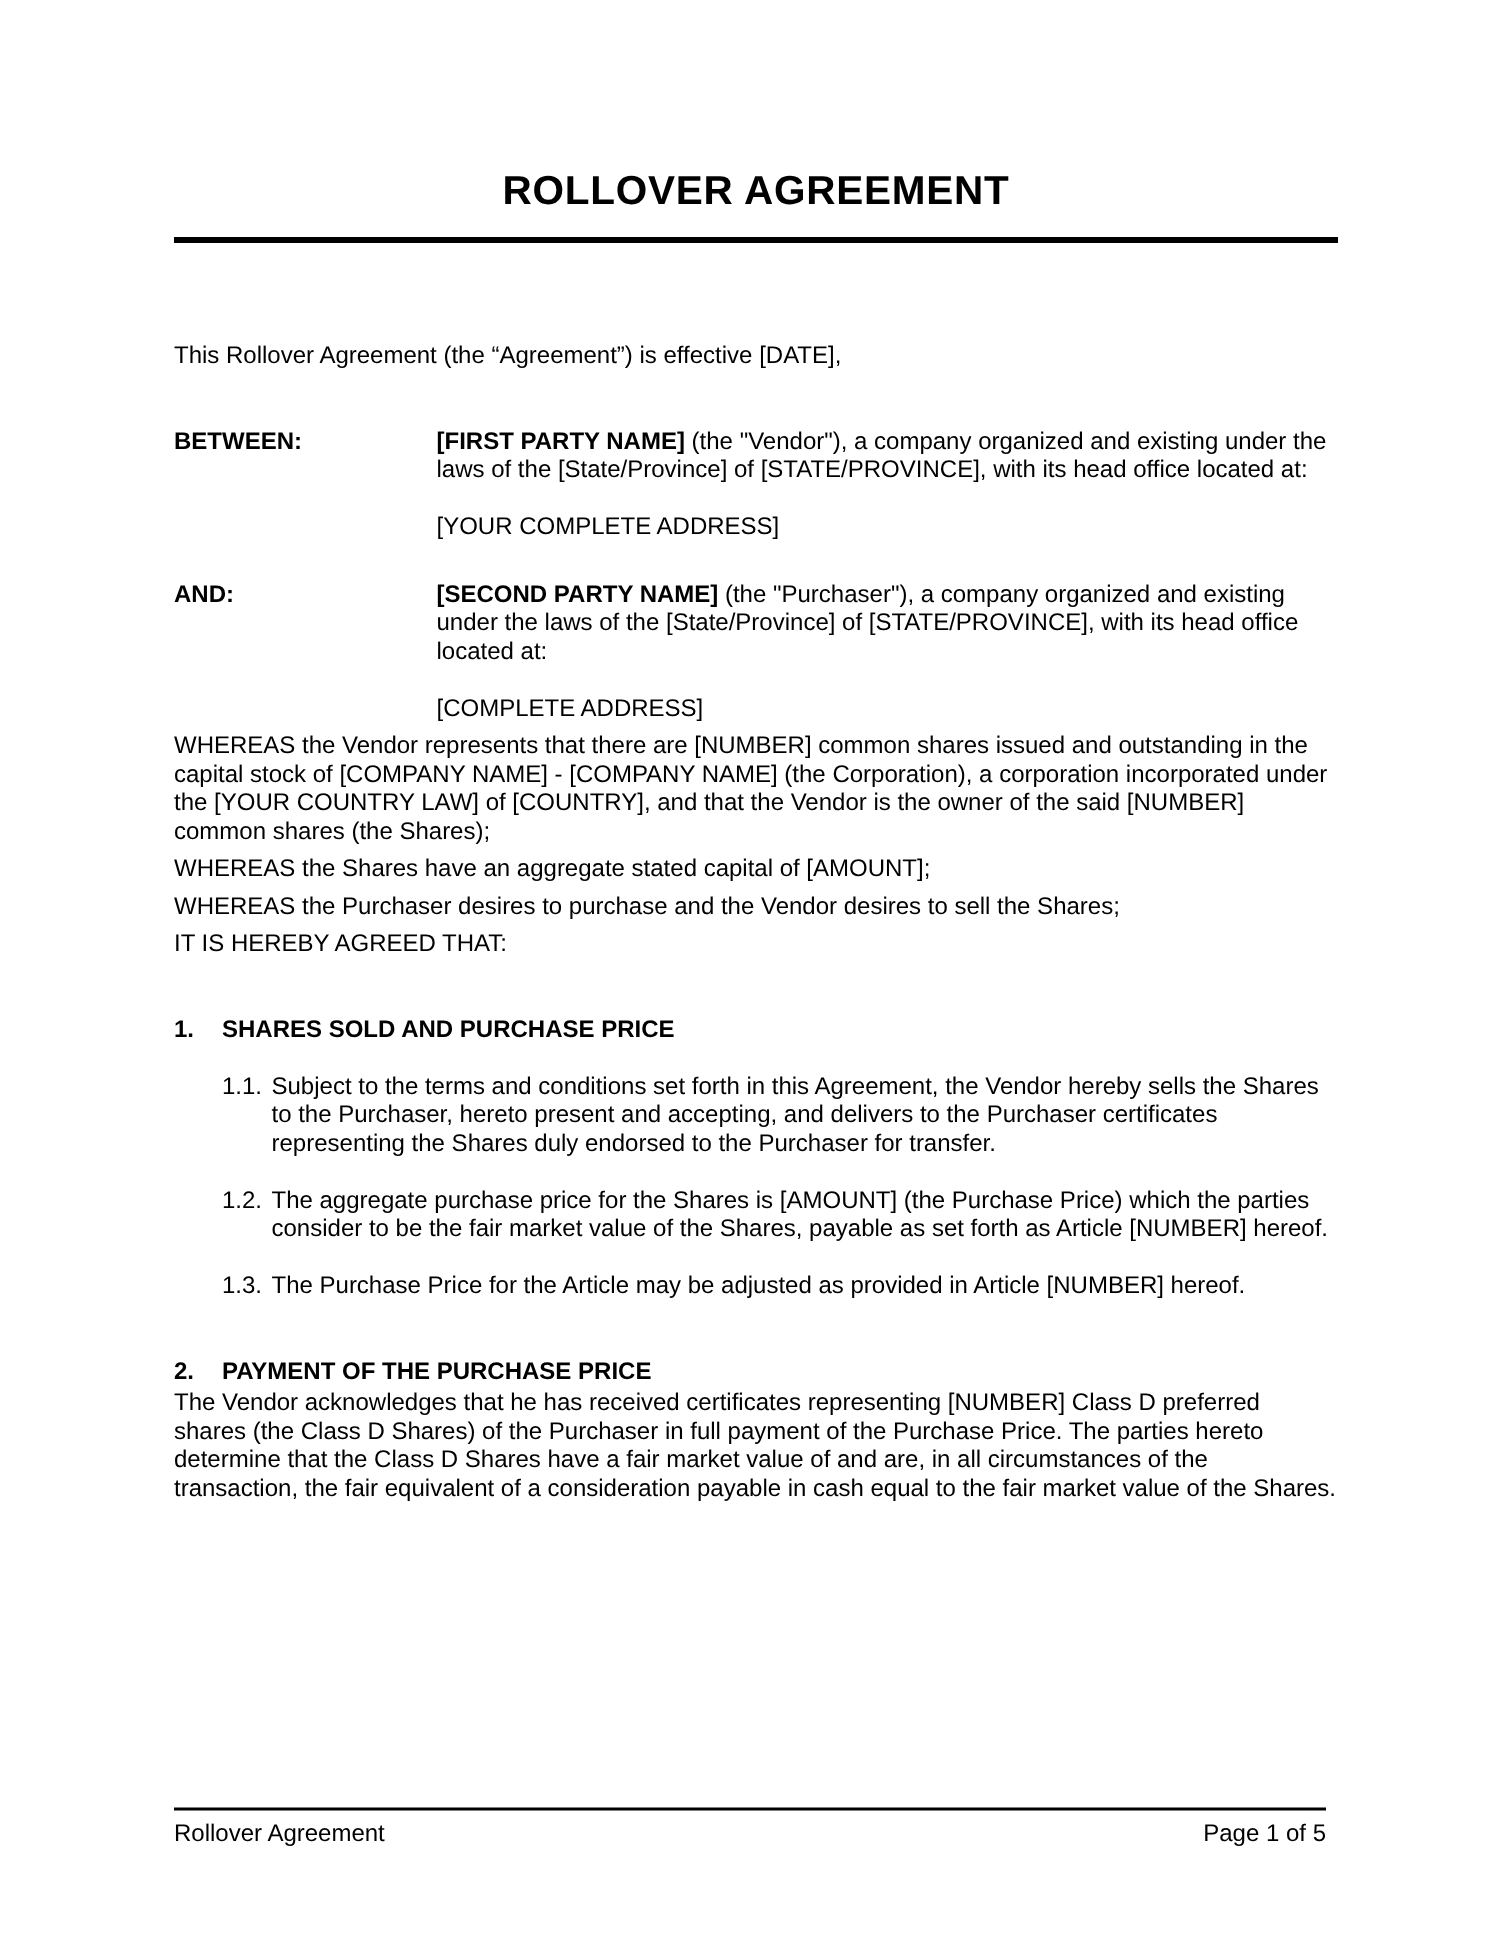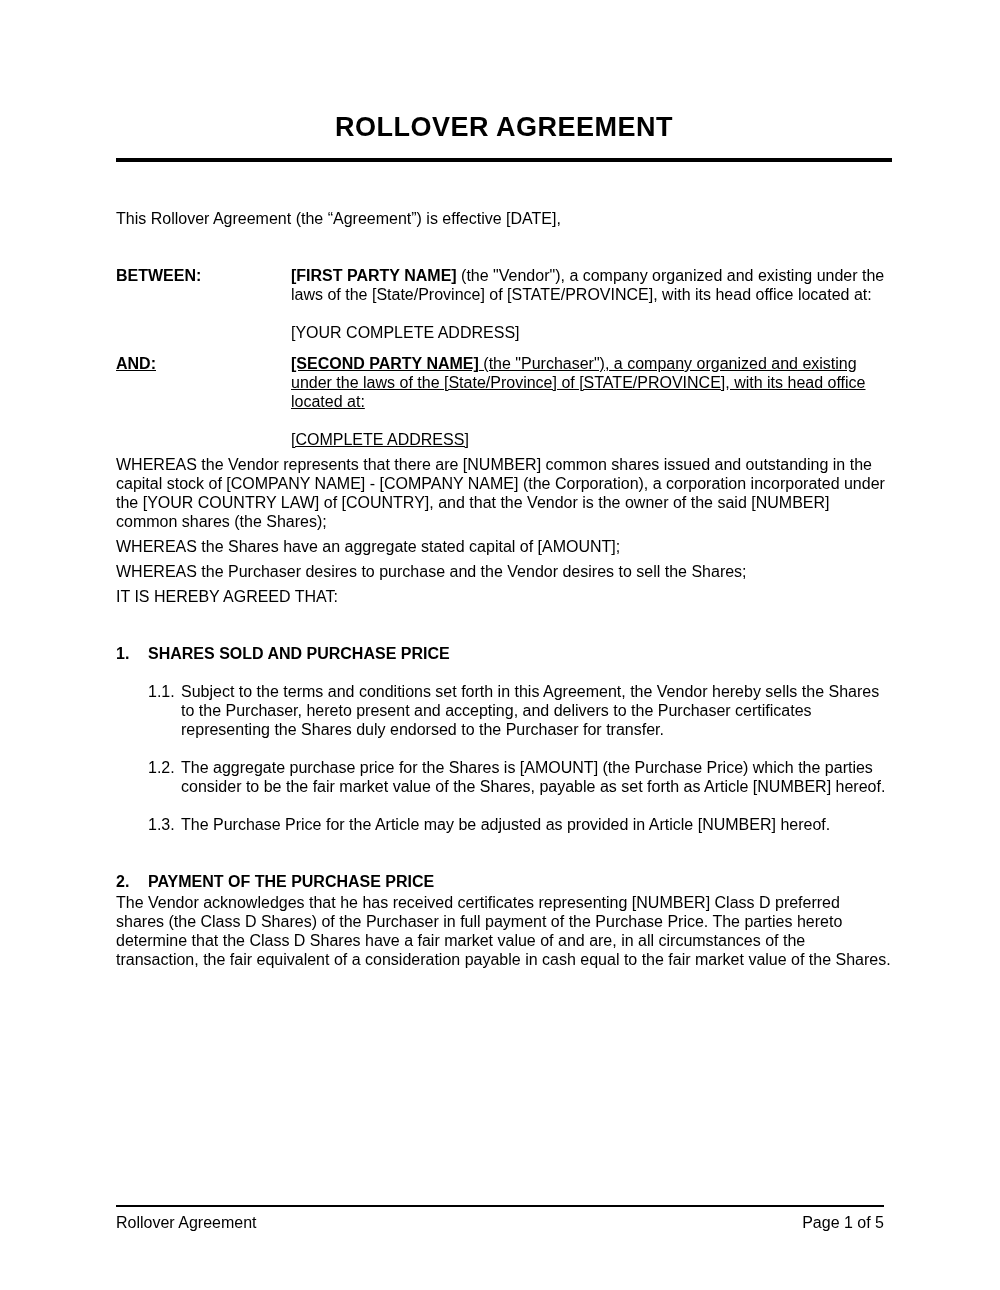--- a/index.html
+++ b/index.html
@@ -22,24 +22,24 @@
     line-height: 31px;
     font-weight: bold;
     text-align: center;
     letter-spacing: 0.5px;
   }
   .title-rule {
     border: none;
     border-top: 4px solid #000000;
     margin-top: 15px;
   }
-  .intro { margin-top: 47px; }
+  .intro { margin-top: 66px; }
 
   .party { display: flex; }
-  .gap-1 { margin-top: 12px; text-decoration: underline; }
+  .gap-1 { margin-top: 26px; }
   .gap-2 { margin-top: 38px; }
   .party-label {
     width: 175px;
     flex-shrink: 0;
     font-weight: bold;
   }
   .party-body { flex: 1; }
   .party-address { margin-top: 19px; }
 
   .recital { margin-top: 6px; }

